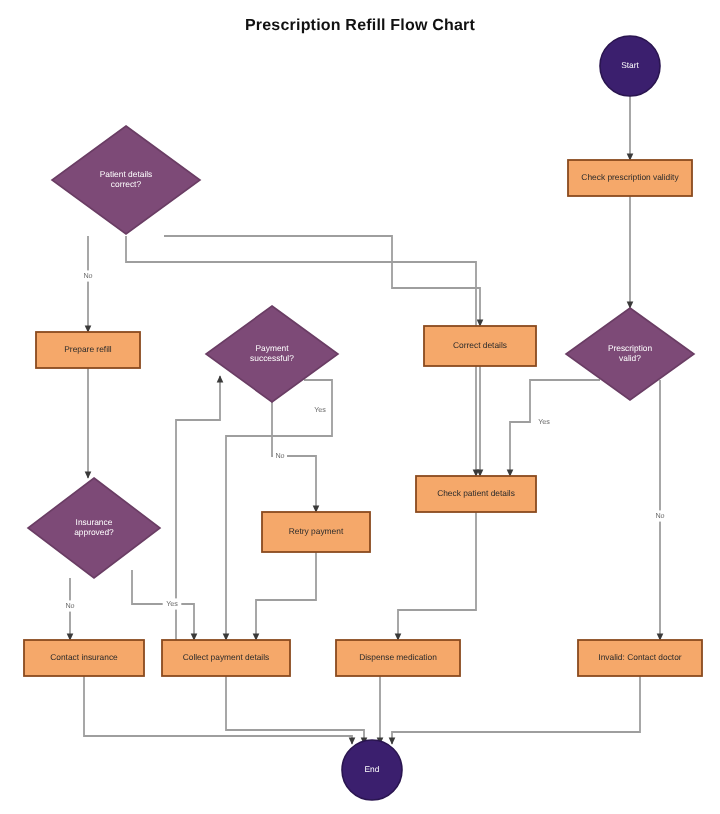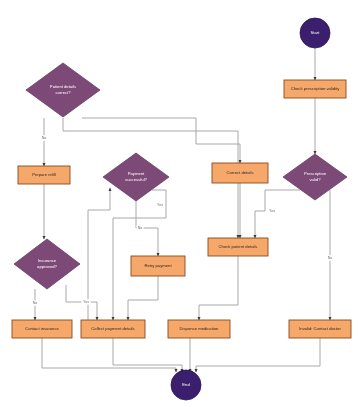--- a/index.html
+++ b/index.html
@@ -62,20 +62,21 @@
   .edge-path {
     fill: none;
     stroke: #9e9e9e;
     stroke-width: 0.9;
   }
 </style>
 </head>
 <body>
 
 <div id="chart-root">
+  <div class="chart-title">Prescription Refill Flow Chart</div>
   <svg class="flow" viewBox="0 0 360 407">
     <defs>
       <marker id="arrow" viewBox="0 0 10 10" refX="8" refY="5" markerWidth="4.6" markerHeight="4.6" orient="auto-start-reverse">
         <path d="M 0 1 L 9 5 L 0 9 z" fill="#3a3a3a"></path>
       </marker>
     </defs>
     <g id="edges-layer">
         <path d="M315 48 L315 80" class="edge-path" stroke="#9e9e9e" marker-end="url(#arrow)"></path>
         <path d="M315 98 L315 154" class="edge-path" stroke="#9e9e9e" marker-end="url(#arrow)"></path>
         <path d="M300 190 L265 190 L265 211 L255 211 L255 238" class="edge-path" stroke="#9e9e9e" marker-end="url(#arrow)"></path>

